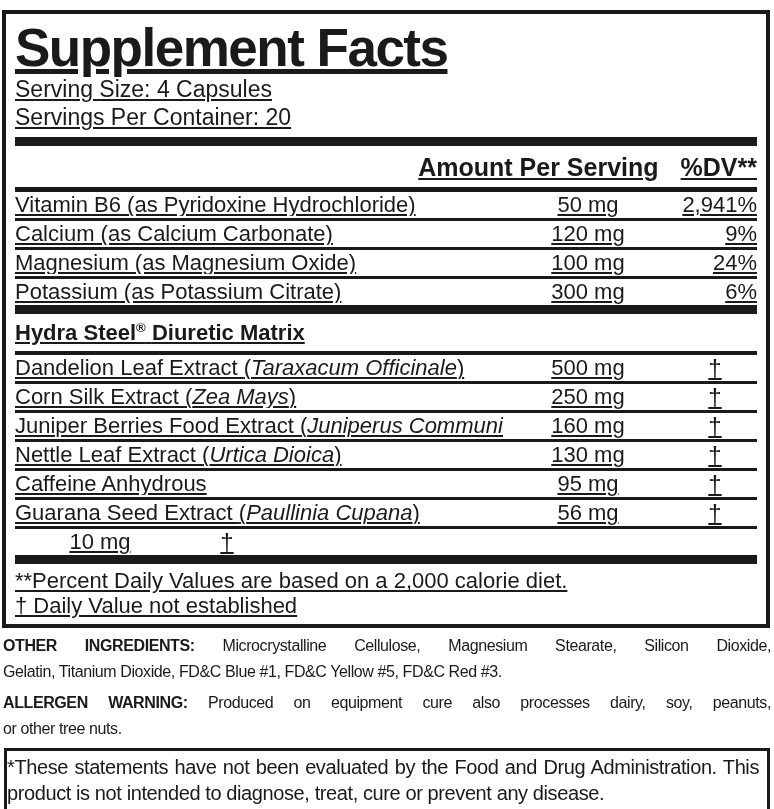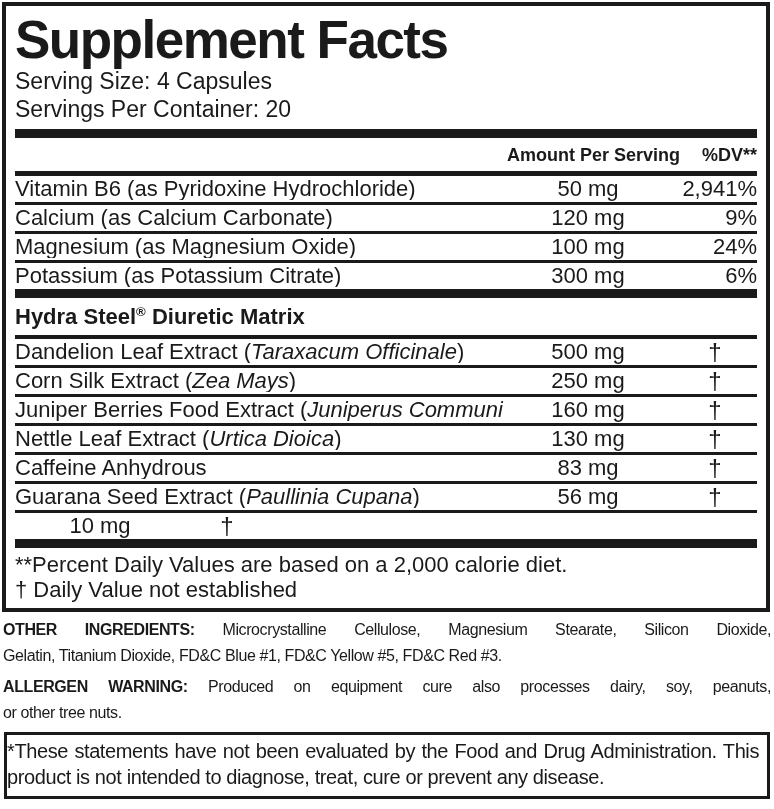--- a/index.html
+++ b/index.html
@@ -5,40 +5,41 @@
   :root { --ink:#1a1a1a; --background:#ffffff; }
   * { box-sizing:border-box; margin:0; padding:0; }
   html,body { width:774px; height:809px; }
   body {
     background:var(--background);
     color:var(--ink);
     font-family:"Liberation Sans", sans-serif;
     overflow:hidden;
   }
   .facts-box {
-    margin:2px 4px 0 2px;
+    margin:10px 4px 0 2px;
     border:4px solid var(--ink);
     padding:0 9px;
     background:var(--background);
+    text-decoration:underline;
   }
   .title {
     font-size:53px;
     font-weight:bold;
     letter-spacing:-1.5px;
     line-height:1.02;
     padding-top:7px;
   }
   .serving { font-size:23px; line-height:28px; }
   .bar      { height:9px; background:var(--ink); }
   .bar-top  { margin-top:6px; }
   .bar-med  { height:5px; background:var(--ink); }
   .bar-sub  { height:4px; background:var(--ink); }
   .hdr {
     display:flex; justify-content:flex-end; align-items:baseline;
-    font-weight:bold; font-size:18px; padding:7px 0 5px;
+    font-weight:bold; font-size:25px; padding:7px 0 5px;
   }
   .hdr .dv-h { margin-left:22px; }
   .rows .row { display:flex; align-items:center; font-size:22px; line-height:22px; padding:2px 0; }
   .rows .row + .row { border-top:3px solid var(--ink); }
   .c-name { flex:1; padding-right:6px; white-space:nowrap; overflow:hidden; }
   .c-amt  { width:170px; text-align:center; flex:none; }
   .c-dv   { width:84px; text-align:right; flex:none; }
   .c-dv.dagger { text-align:center; font-size:24px; }
   .latin-wrap i { font-style:italic; }
   .blend-head { font-size:22px; font-weight:bold; padding:6px 0 5px; }
@@ -121,21 +122,21 @@
     <span class="c-amt">160 mg</span>
     <span class="c-dv dagger">†</span>
   </div>
       <div class="row">
     <span class="c-name"><span class="nm">Nettle Leaf Extract </span><span class="latin-wrap">(<i class="latin">Urtica Dioica</i>)</span></span>
     <span class="c-amt">130 mg</span>
     <span class="c-dv dagger">†</span>
   </div>
       <div class="row">
     <span class="c-name"><span class="nm">Caffeine Anhydrous</span></span>
-    <span class="c-amt">83 mg</span>
+    <span class="c-amt">95 mg</span>
     <span class="c-dv dagger">†</span>
   </div>
       <div class="row">
     <span class="c-name"><span class="nm">Guarana Seed Extract </span><span class="latin-wrap">(<i class="latin">Paullinia Cupana</i>)</span></span>
     <span class="c-amt">56 mg</span>
     <span class="c-dv dagger">†</span>
   </div>
       <div class="row">
     <span class="c-amt">10 mg</span>
     <span class="c-dv dagger">†</span>

